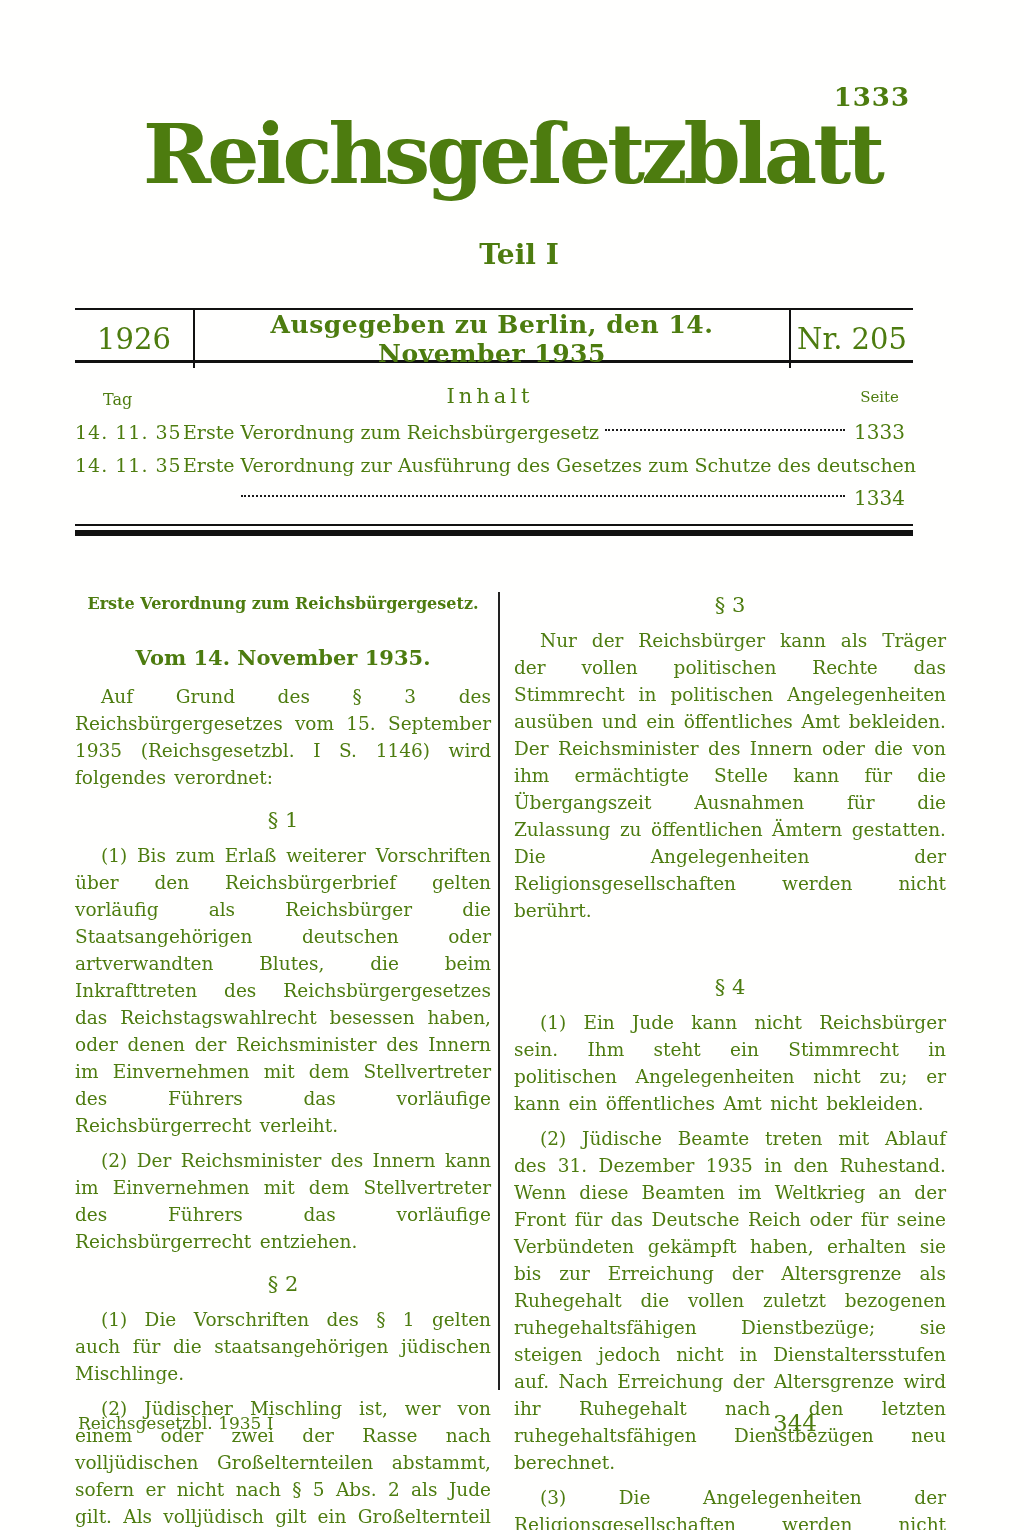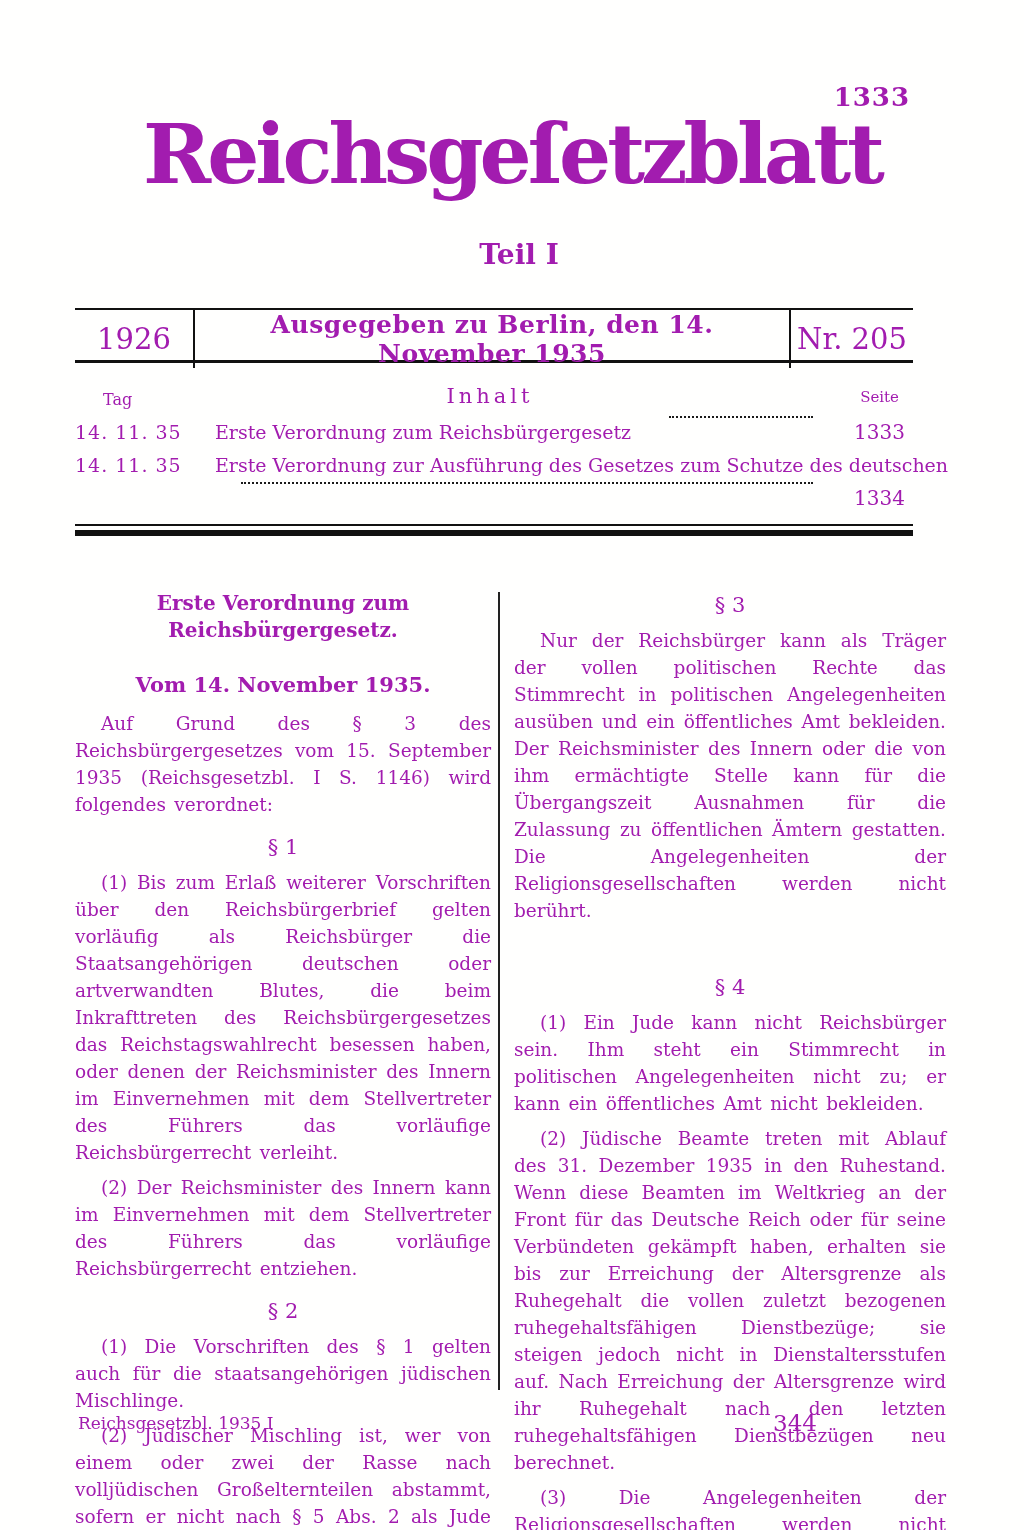--- a/index.html
+++ b/index.html
@@ -1,21 +1,21 @@
 <!DOCTYPE html>
 <html lang="de"><head>
 <meta charset="utf-8">
 <style>
   html, body { margin: 0; padding: 0; background: #ffffff; }
   .page {
     position: relative;
     width: 1024px;
     height: 1530px;
     background: #fffffe;
-    color: #a21caf;
+    color: #4d7c0f;
     font-family: "DejaVu Serif", "Liberation Serif", serif;
     overflow: hidden;
   }
 
   
   .folio {
     position: absolute;
     left: 810px; top: 82px; width: 100px;
     text-align: right;
     font-weight: bold;
@@ -61,21 +61,21 @@
   
   .toc {
     position: absolute;
     left: 75px; top: 384px; width: 830px;
     font-size: 19px;
   }
   .toc-head { position: relative; height: 32px; }
   .toc-head .tag   { position: absolute; left: 28px; top: 6px; font-size: 16px; }
   .toc-head .inhalt{ position: absolute; left: 0; width: 100%; text-align: center; top: 0; font-size: 21px; letter-spacing: 4px; }
   .toc-head .seite { position: absolute; right: 6px; top: 4px; font-size: 15px; }
-  .toc-row { display: flex; align-items: flex-start; line-height: 33px; gap: 32px; }
+  .toc-row { display: flex; align-items: center; line-height: 33px; }
   .toc-date  { width: 108px; flex: none; letter-spacing: 1px; }
   .toc-title { flex: none; }
   .leader { flex: 1; border-bottom: 2px dotted #1a1a1a; margin: 0 4px 6px 6px; min-width: 20px; }
   .toc-page { width: 56px; flex: none; text-align: right; font-size: 20px; }
   .toc-row.cont { padding-left: 160px; }
 
   
   .double-rule { position: absolute; left: 75px; top: 524px; width: 838px; }
   .double-rule .thin  { height: 2px; background: #111; }
   .double-rule .thick { height: 6px; background: #111; margin-top: 4px; }
@@ -90,21 +90,21 @@
     word-spacing: 0.14em;
   }
   .col-left  { left: 75px;  width: 416px; }
   .col-right { left: 514px; width: 432px; }
   .column-divider {
     position: absolute;
     left: 498px; top: 592px;
     width: 2px; height: 798px;
     background: #222;
   }
-  .decree-title { font-weight: bold; font-size: 20px; text-align: center; text-indent: 0; word-spacing: normal; }
+  .decree-title { font-weight: bold; font-size: 16px; text-align: center; text-indent: 0; word-spacing: normal; }
   .decree-date  { font-weight: bold; font-size: 21px; text-align: center; margin-top: 27px; word-spacing: normal; }
   .sec-head { text-align: center; font-size: 21px; margin-top: 16px; word-spacing: normal; }
   .sec-head.gap-lg { margin-top: 50px; }
   .sec-head.first { margin-top: 2px; }
   p.body-par { margin: 8px 0 0 0; text-indent: 26px; }
   p.preamble { margin-top: 12px; }
 
   
   .footer-imprint { position: absolute; left: 78px; top: 1413px; font-size: 17px; }
   .footer-sheet   { position: absolute; left: 773px; top: 1410px; width: 60px; text-align: left; font-size: 23px; }

